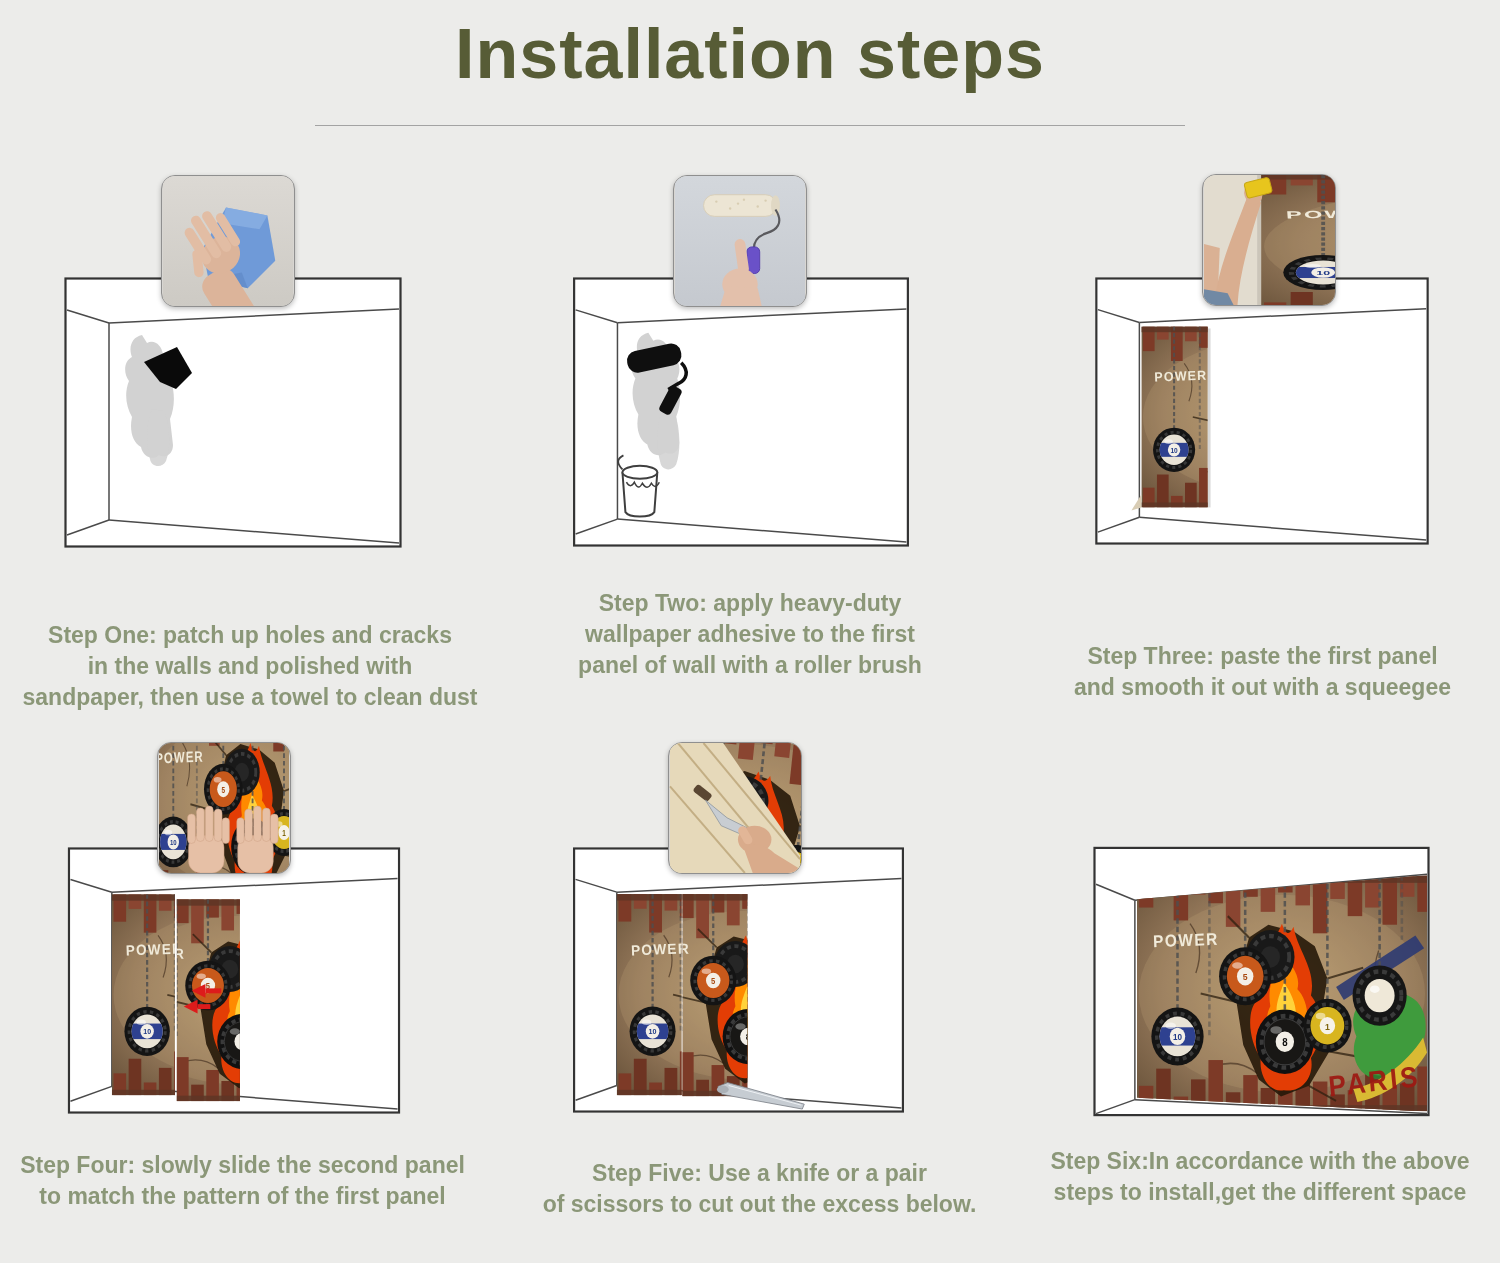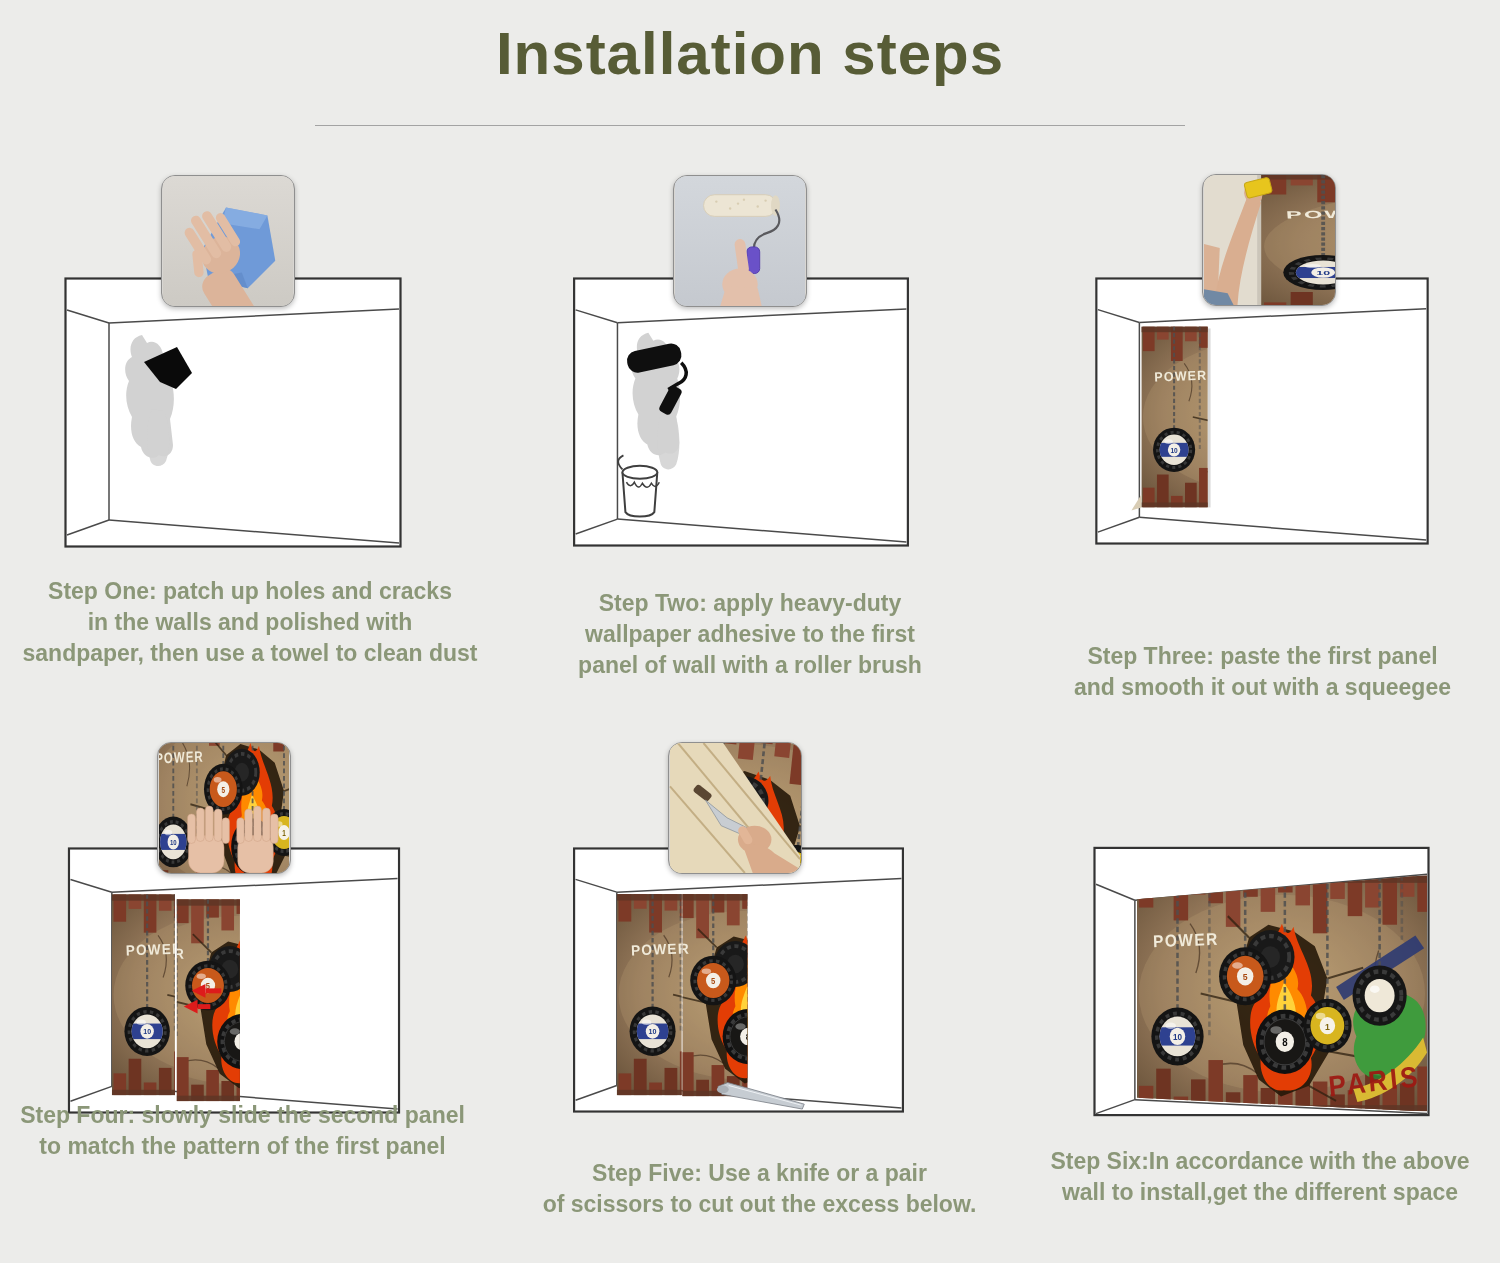--- a/index.html
+++ b/index.html
@@ -3,21 +3,21 @@
 <meta charset="utf-8">
 <style>
   html,body{margin:0;padding:0;}
   body{
     width:1500px;height:1263px;position:relative;overflow:hidden;
     background:#ececea;
     font-family:"Liberation Sans",sans-serif;
   }
   .page-title{
     position:absolute;left:0;top:8px;width:1500px;height:92px;
-    text-align:center;font-size:60px;font-weight:bold;letter-spacing:1px;
+    text-align:center;font-size:70px;font-weight:bold;letter-spacing:1px;
     color:#575c36;line-height:92px;
   }
   .divider{
     position:absolute;left:315px;top:125px;width:870px;height:0;
     border-top:1px solid #a3a3a3;
   }
   .room{position:absolute;}
   .room svg{display:block;}
   .inset{
     position:absolute;width:132px;height:130px;border-radius:14px;
@@ -444,26 +444,26 @@
     <polygon points="36,58 58,76 98,96 94,102 52,84" fill="#c8cdd2" stroke="#8e959c" stroke-width=".8"></polygon>
   </g>
   <g fill="#d9ab8b">
     <ellipse cx="86" cy="98" rx="17" ry="14"></ellipse>
     <rect x="72" y="84" width="9" height="20" rx="4.5" transform="rotate(-30 76 94)" fill="#e2b697"></rect>
     <path d="M74,104 C86,100 98,104 106,112 L132,128 L132,132 L84,132 Z"></path>
   </g>
  </svg>
 </div>
 
-<div class="caption" style="left:5px;top:576px;width:490px">Step One: patch up holes and cracks
+<div class="caption" style="left:5px;top:620px;width:490px">Step One: patch up holes and cracks
 in the walls and polished with
 sandpaper, then use a towel to clean dust</div>
 <div class="caption" style="left:530px;top:588px;width:440px">Step Two: apply heavy-duty
 wallpaper adhesive to the first
 panel of wall with a roller brush</div>
 <div class="caption" style="left:1030px;top:641px;width:465px">Step Three: paste the first panel
 and smooth it out with a squeegee</div>
-<div class="caption" style="left:0px;top:1100px;width:485px">Step Four: slowly slide the second panel
+<div class="caption" style="left:0px;top:1150px;width:485px">Step Four: slowly slide the second panel
 to match the pattern of the first panel</div>
 <div class="caption" style="left:512px;top:1158px;width:495px">Step Five: Use a knife or a pair
 of scissors to cut out the excess below.</div>
 <div class="caption" style="left:1020px;top:1146px;width:480px">Step Six:In accordance with the above
-wall to install,get the different space</div>
+steps to install,get the different space</div>
 
 </body></html>

